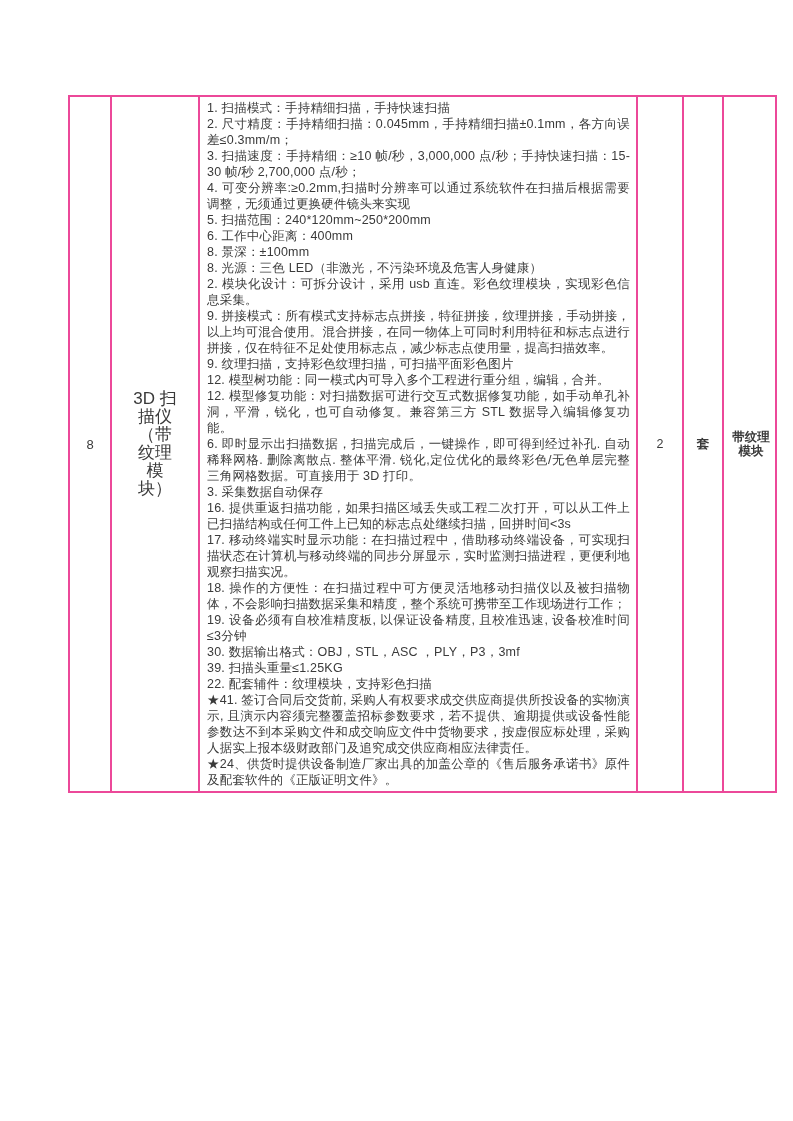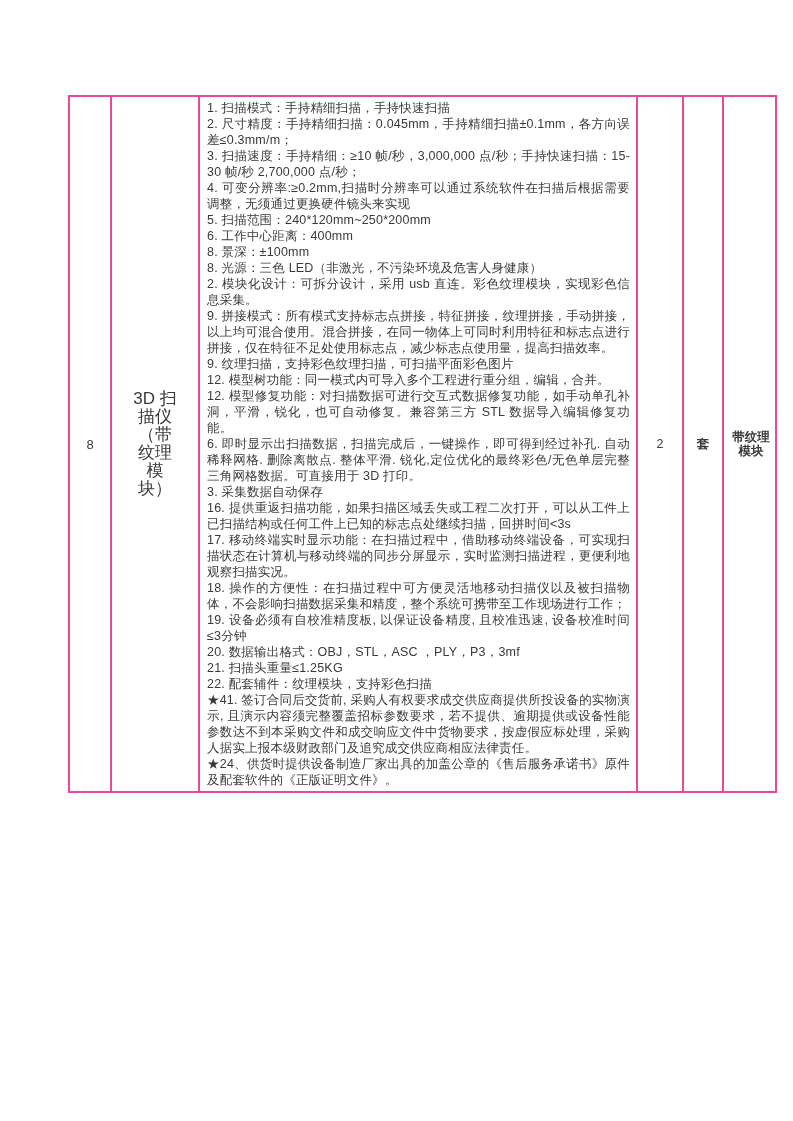--- a/index.html
+++ b/index.html
@@ -94,22 +94,22 @@
               <div class="spec-line">9. 拼接模式：所有模式支持标志点拼接，特征拼接，纹理拼接，手动拼接，以上均可混合使用。混合拼接，在同一物体上可同时利用特征和标志点进行拼接，仅在特征不足处使用标志点，减少标志点使用量，提高扫描效率。</div>
               <div class="spec-line">9. 纹理扫描，支持彩色纹理扫描，可扫描平面彩色图片</div>
               <div class="spec-line">12. 模型树功能：同一模式内可导入多个工程进行重分组，编辑，合并。</div>
               <div class="spec-line">12. 模型修复功能：对扫描数据可进行交互式数据修复功能，如手动单孔补洞，平滑，锐化，也可自动修复。兼容第三方 STL 数据导入编辑修复功能。</div>
               <div class="spec-line">6.  即时显示出扫描数据，扫描完成后，一键操作，即可得到经过补孔. 自动稀释网格. 删除离散点. 整体平滑. 锐化,定位优化的最终彩色/无色单层完整三角网格数据。可直接用于 3D 打印。</div>
               <div class="spec-line">3. 采集数据自动保存</div>
               <div class="spec-line">16.  提供重返扫描功能，如果扫描区域丢失或工程二次打开，可以从工件上已扫描结构或任何工件上已知的标志点处继续扫描，回拼时间&lt;3s</div>
               <div class="spec-line">17.  移动终端实时显示功能：在扫描过程中，借助移动终端设备，可实现扫描状态在计算机与移动终端的同步分屏显示，实时监测扫描进程，更便利地观察扫描实况。</div>
               <div class="spec-line">18.  操作的方便性：在扫描过程中可方便灵活地移动扫描仪以及被扫描物体，不会影响扫描数据采集和精度，整个系统可携带至工作现场进行工作；</div>
               <div class="spec-line">19.  设备必须有自校准精度板, 以保证设备精度, 且校准迅速, 设备校准时间≤3分钟</div>
-              <div class="spec-line">20.  数据输出格式：OBJ，STL，ASC ，PLY，P3，3mf</div>
-              <div class="spec-line">21.  扫描头重量≤1.25KG</div>
+              <div class="spec-line">30.  数据输出格式：OBJ，STL，ASC ，PLY，P3，3mf</div>
+              <div class="spec-line">39.  扫描头重量≤1.25KG</div>
               <div class="spec-line">22.  配套辅件：纹理模块，支持彩色扫描</div>
               <div class="spec-line">★41. 签订合同后交货前, 采购人有权要求成交供应商提供所投设备的实物演示, 且演示内容须完整覆盖招标参数要求，若不提供、逾期提供或设备性能参数达不到本采购文件和成交响应文件中货物要求，按虚假应标处理，采购人据实上报本级财政部门及追究成交供应商相应法律责任。</div>
               <div class="spec-line">★24、供货时提供设备制造厂家出具的加盖公章的《售后服务承诺书》原件及配套软件的《正版证明文件》。</div>
             </div>
         </td>
         <td class="c-qty">2</td>
         <td class="c-unit">套</td>
         <td class="c-remark">
           <div>带纹理模块</div>
         </td>

